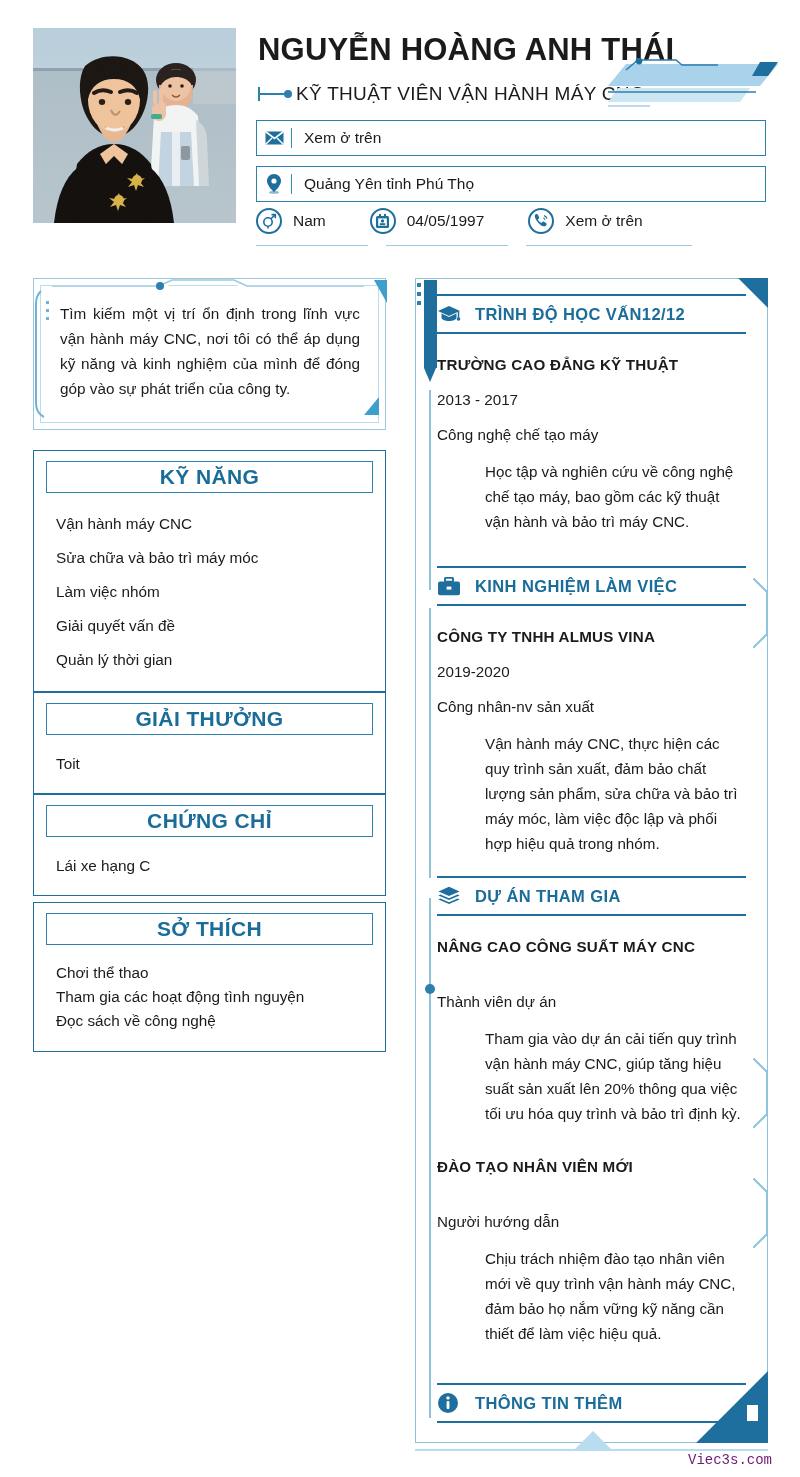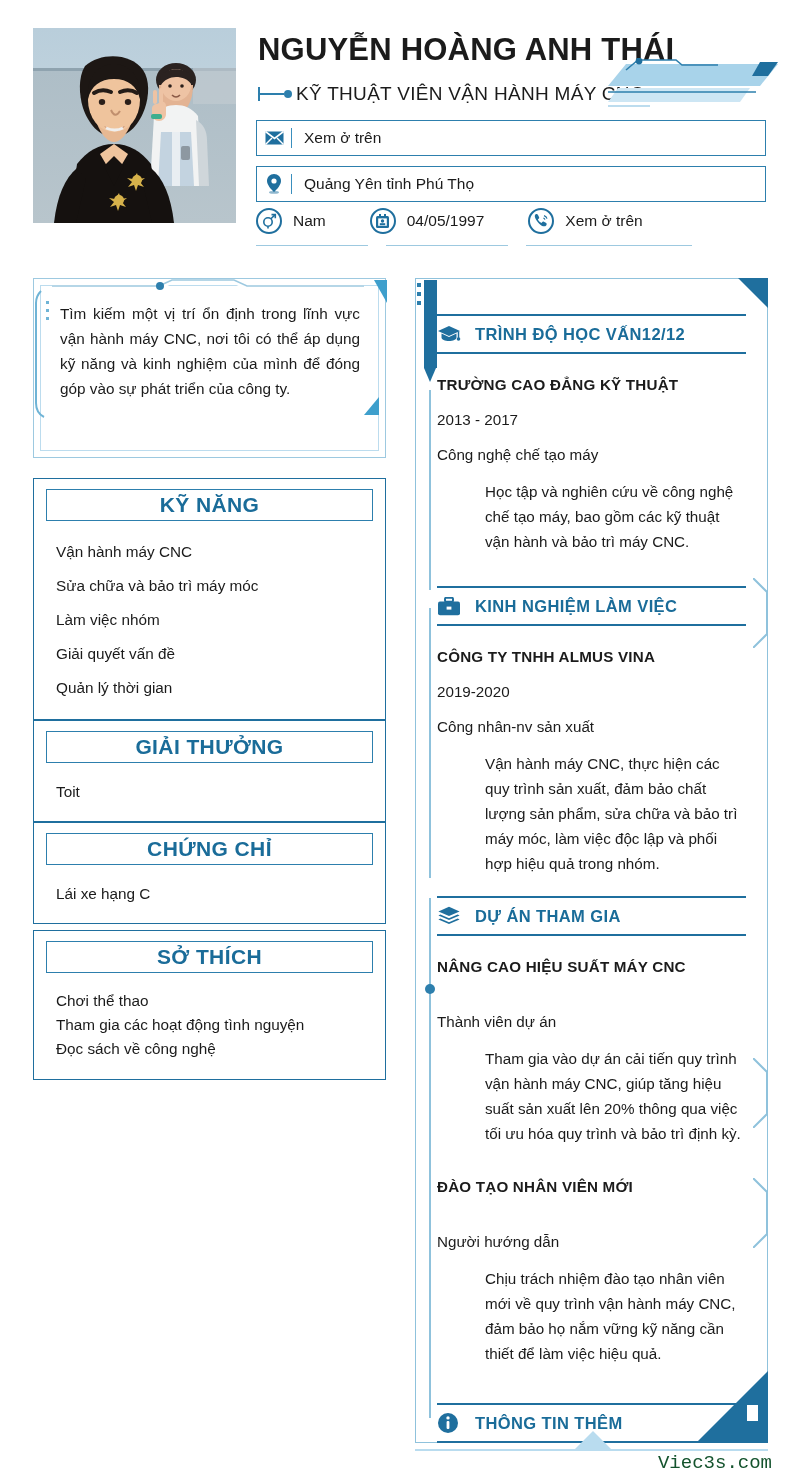--- a/index.html
+++ b/index.html
@@ -60,21 +60,21 @@
     width: 26px; height: 26px; border-radius: 50%;
     border: 2px solid #1f6f9e; display:flex; align-items:center; justify-content:center;
     color:#1f6f9e; flex:0 0 auto;
   }
   .meta-underline { position:absolute; height:1px; background:#9dc9e0; }
 
   
   .left-col { position:absolute; left:33px; top:278px; width:353px; }
 
   .objective {
-    position: relative; width: 353px; height: 180px;
+    position: relative; width: 353px; height: 152px;
     border: 1px solid #9dc9e0;
   }
   .objective .inner {
     position:absolute; left:6px; top:6px; right:6px; bottom:6px;
     border:1px solid #bcdcee;
   }
   .obj-clip { position:absolute; left:0; top:0; width:353px; height:152px; }
   .obj-text {
     position: absolute; left: 26px; top: 22px; width: 300px;
     font-size: 15.3px; line-height: 25px; text-align: justify; color:#1b1b1b;
@@ -122,37 +122,37 @@
   }
   .corner-bl {
     position:absolute; right:0; bottom:0;
     width:0; height:0;
     border-bottom: 72px solid #1f6f9e; border-left: 72px solid transparent;
   }
   .corner-bl-sq { position:absolute; right:10px; bottom:22px; width:11px; height:16px; background:#fff; }
   .r-sec-head {
     position:relative; margin-left: 22px; margin-right: 22px;
     border-top: 2px solid #1f6f9e; border-bottom: 2px solid #1f6f9e;
-    height: 40px; display:flex; align-items:center;margin-top:20px;
+    height: 40px; display:flex; align-items:center;
   }
   .r-sec-head .hicon { width: 30px; display:flex; align-items:center; color:#1f6f9e; }
   .r-sec-head .htitle {
     font-size: 16.5px; font-weight:bold; color:#1a6c99; letter-spacing:.4px; margin-left: 8px;
   }
   .entry { padding: 0 22px 0 22px; }
   .e-title { font-size: 15.2px; font-weight:bold; color:#1b1b1b; letter-spacing:.2px; }
   .e-meta { font-size: 15.2px; color:#1b1b1b; }
   .e-desc { font-size: 15.2px; line-height: 25px; color:#1b1b1b;margin-left:48px; }
 
   .tl-line { position:absolute; left:14px; width:2px; background:#8fc2dc; }
   .tl-dot { position:absolute; left:10px; width:10px; height:10px; border-radius:50%; background:#2d7fad; }
 
   .footer {
     position:absolute; right: 28px; top: 1452px;
-    font-family: "Liberation Mono", monospace; font-size: 19px; color:#14532d;
+    font-family: "Liberation Mono", monospace; font-size: 14px; color:#701a75;
   }
   .bot-deco { position:absolute; left:415px; top:1429px; width:353px; height:22px; }
 </style>
 </head>
 <body>
 
 <div class="page">
 
   <div class="header">
 
@@ -437,21 +437,21 @@
         <span class="hicon">
           <svg width="24" height="20" viewBox="0 0 24 20">
               <path d="M12 0.8 1.4 5.4 12 10l10.6-4.6z" fill="#1f6f9e"></path>
               <path d="M12 12.2 3.4 8.5 1.4 9.4 12 14l10.6-4.6-2-0.9z" fill="#1f6f9e"></path>
               <path d="M12 16.2 3.4 12.5 1.4 13.4 12 18l10.6-4.6-2-0.9z" fill="#1f6f9e"></path>
             </svg>
         </span>
         <span class="htitle">DỰ ÁN THAM GIA</span>
       </div>
       <div class="entry" style="margin-top:22px;">
-        <div class="e-title">NÂNG CAO HIỆU SUẤT MÁY CNC</div>
+        <div class="e-title">NÂNG CAO CÔNG SUẤT MÁY CNC</div>
         <div class="e-meta" style="margin-top:38px;">Thành viên dự án</div>
         <div class="e-desc" style="margin-top:16px;">Tham gia vào dự án cải tiến quy trình vận hành máy CNC, giúp tăng hiệu suất sản xuất lên 20% thông qua việc tối ưu hóa quy trình và bảo trì định kỳ.</div>
       </div>
       <div class="entry" style="margin-top:32px;">
         <div class="e-title">ĐÀO TẠO NHÂN VIÊN MỚI</div>
         <div class="e-meta" style="margin-top:38px;">Người hướng dẫn</div>
         <div class="e-desc" style="margin-top:16px;">Chịu trách nhiệm đào tạo nhân viên mới về quy trình vận hành máy CNC, đảm bảo họ nắm vững kỹ năng cần thiết để làm việc hiệu quả.</div>
       </div>
     </div>
 

